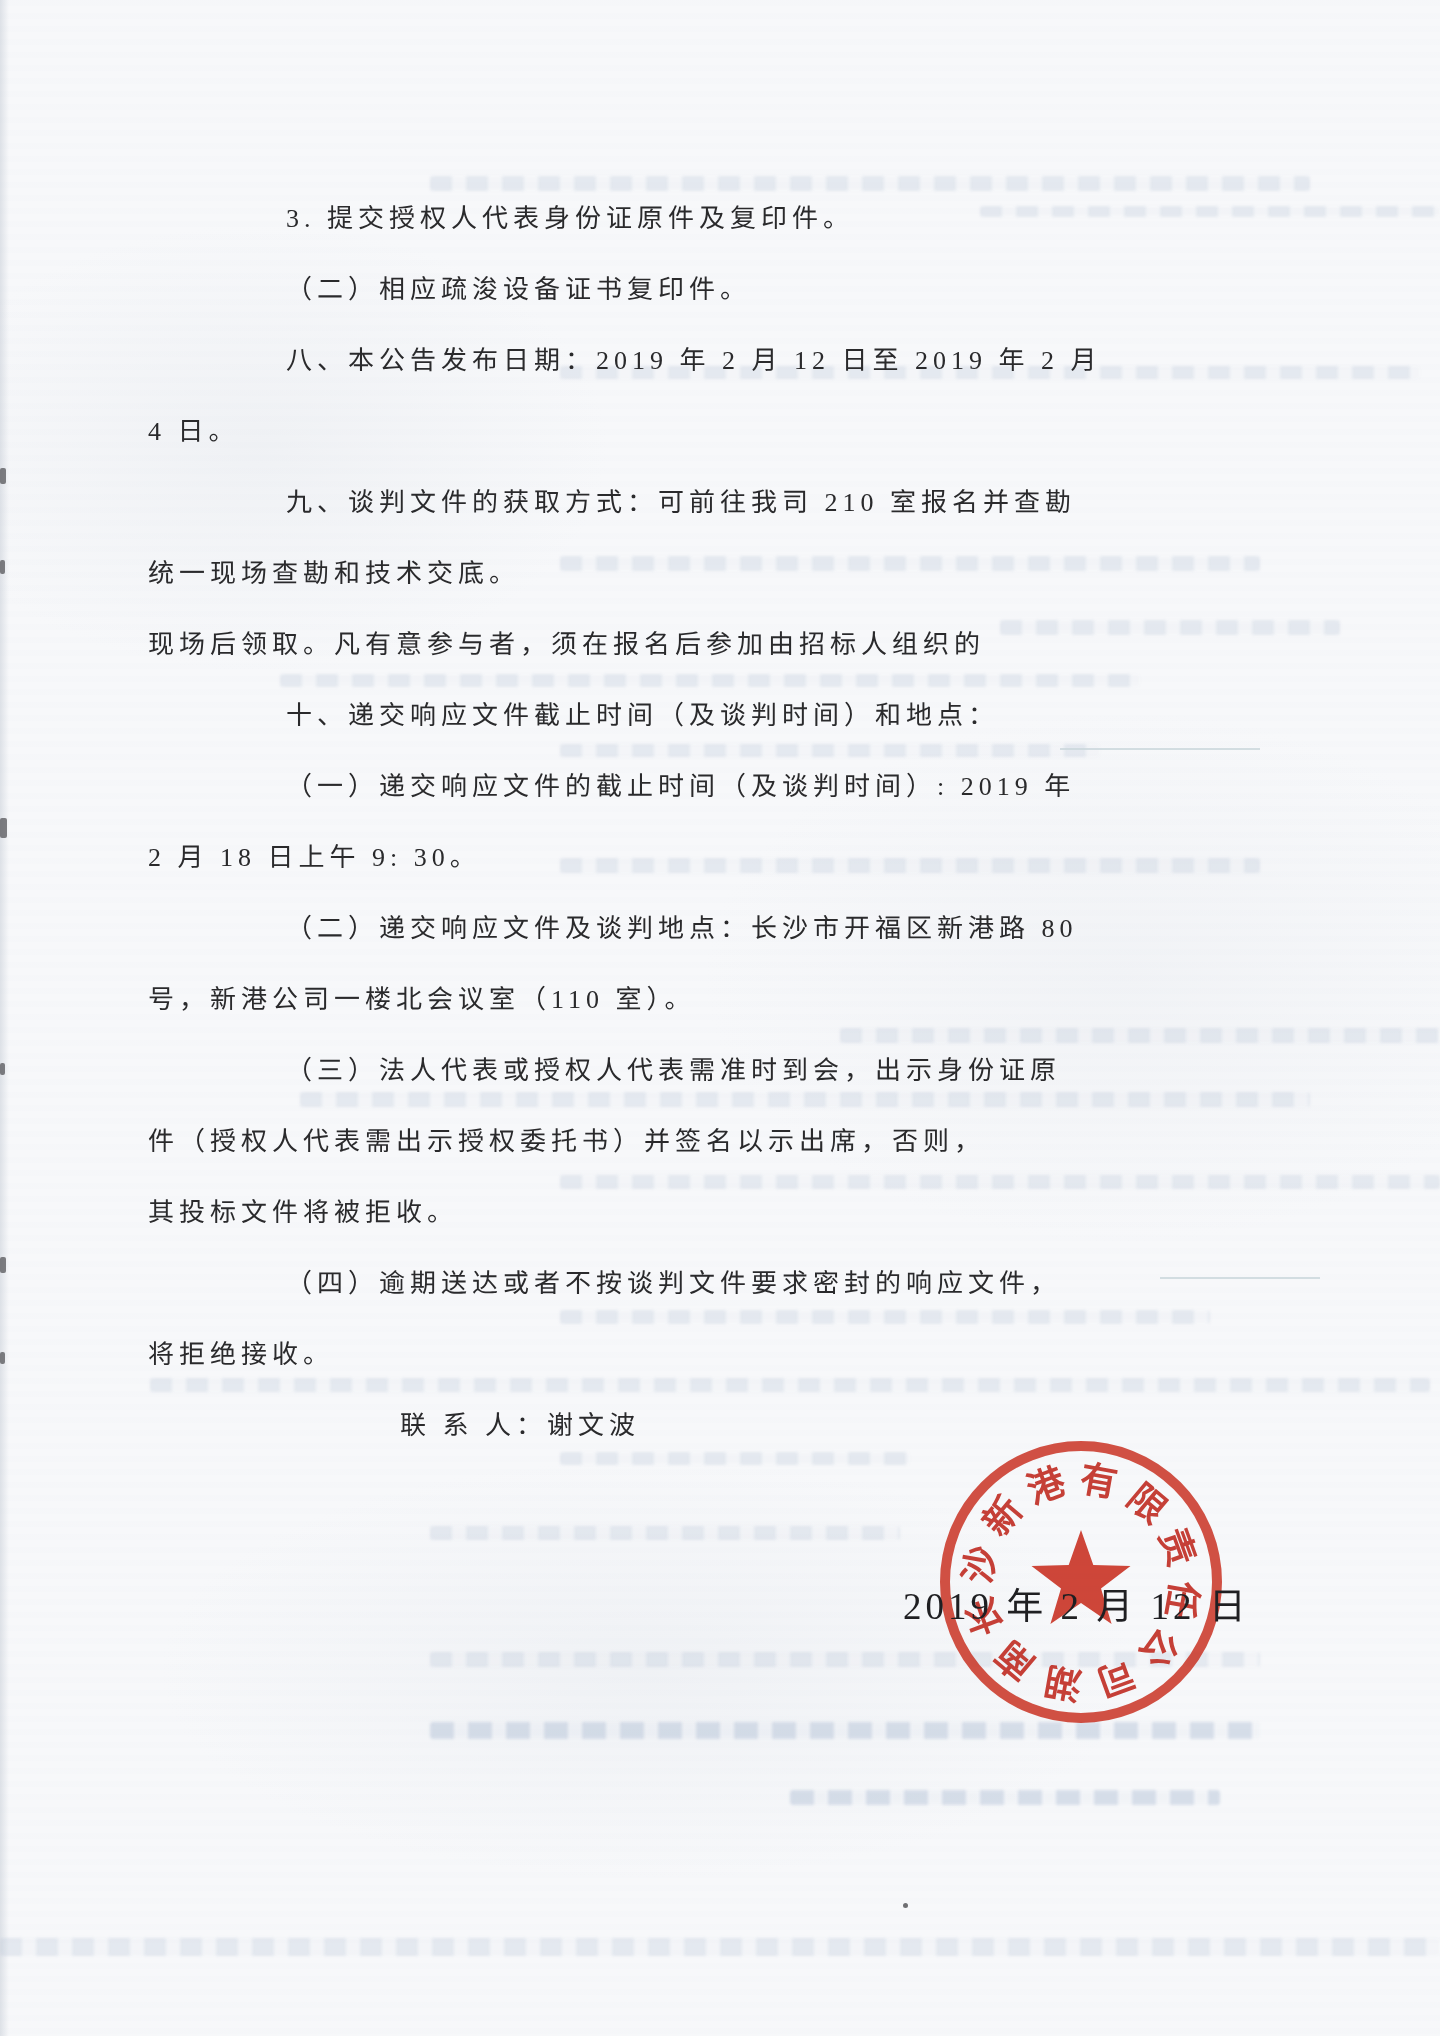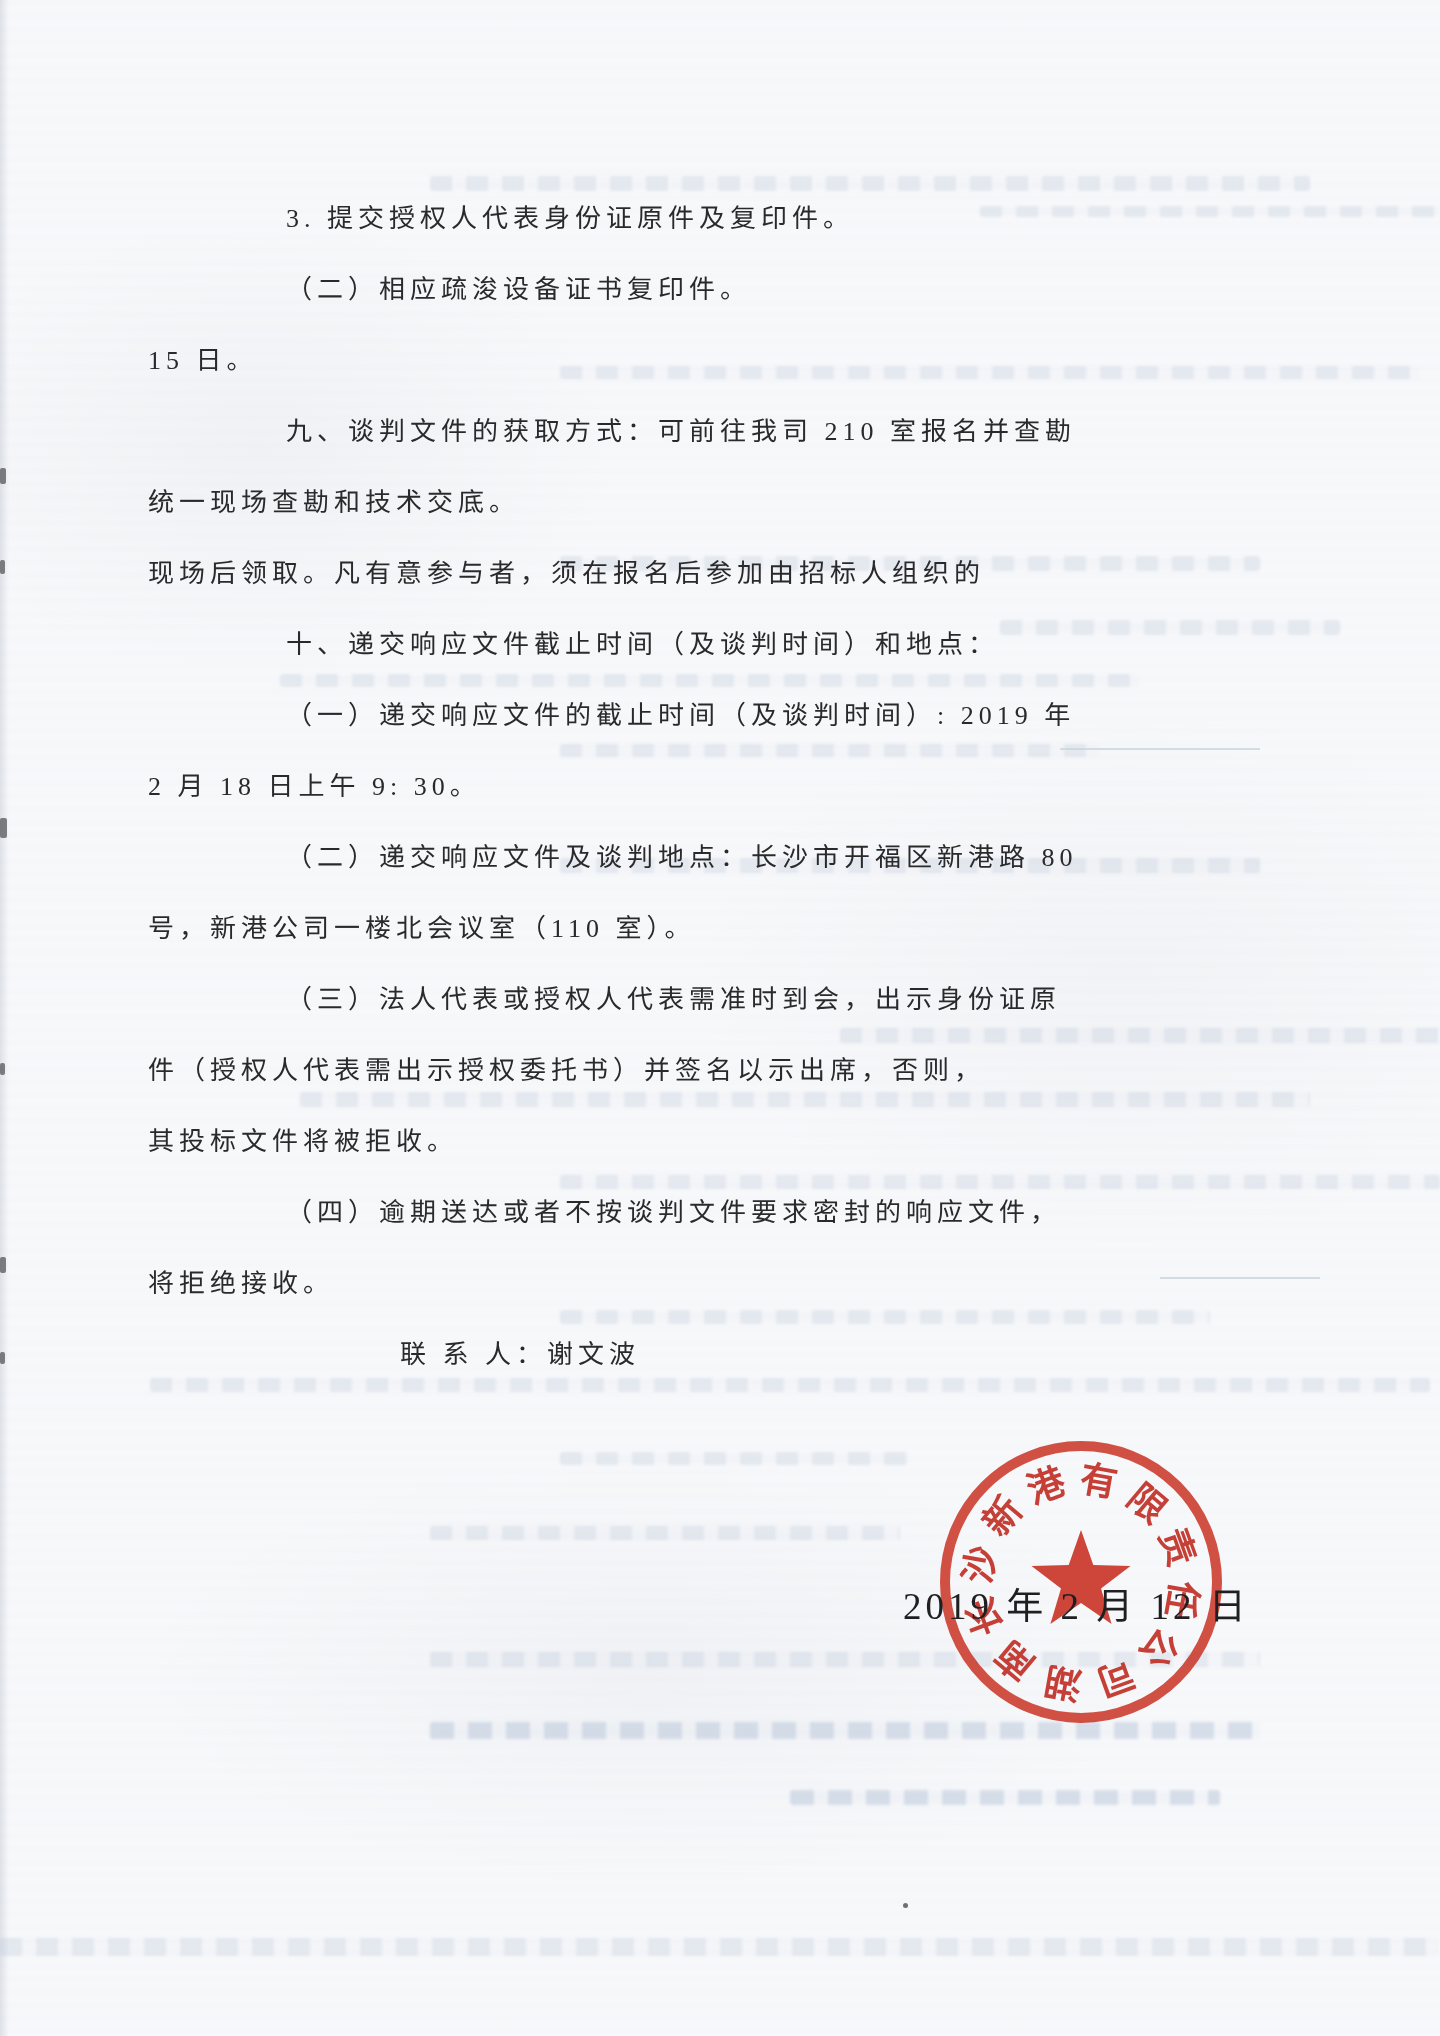--- a/index.html
+++ b/index.html
@@ -96,21 +96,22 @@
 <div class="edge-mark" style="left:0;top:818px;width:7px;height:20px;"></div>
 <div class="edge-mark" style="left:0;top:1063px;width:5px;height:12px;"></div>
 <div class="edge-mark" style="left:0;top:1257px;width:6px;height:16px;"></div>
 <div class="edge-mark" style="left:0;top:1352px;width:5px;height:12px;"></div>
 <div class="speck" style="left:903px;top:1903px;"></div>
 
 <div class="doc-flow">
   <div id="doc-body">
       <div class="line indent">3. 提交授权人代表身份证原件及复印件。</div>
       <div class="line indent">（二）相应疏浚设备证书复印件。</div>
-      <div class="line">15 日。</div>
+      <div class="line indent">八、本公告发布日期：2019 年 2 月 12 日至 2019 年 2 月</div>
+      <div class="line">4 日。</div>
       <div class="line indent">九、谈判文件的获取方式：可前往我司 210 室报名并查勘</div>
       <div class="line">统一现场查勘和技术交底。</div>
       <div class="line">现场后领取。凡有意参与者，须在报名后参加由招标人组织的</div>
       <div class="line indent">十、递交响应文件截止时间（及谈判时间）和地点：</div>
       <div class="line indent">（一）递交响应文件的截止时间（及谈判时间）: 2019 年</div>
       <div class="line">2 月 18 日上午 9: 30。</div>
       <div class="line indent">（二）递交响应文件及谈判地点：长沙市开福区新港路 80</div>
       <div class="line">号，新港公司一楼北会议室（110 室）。</div>
       <div class="line indent">（三）法人代表或授权人代表需准时到会，出示身份证原</div>
       <div class="line">件（授权人代表需出示授权委托书）并签名以示出席，否则，</div>

